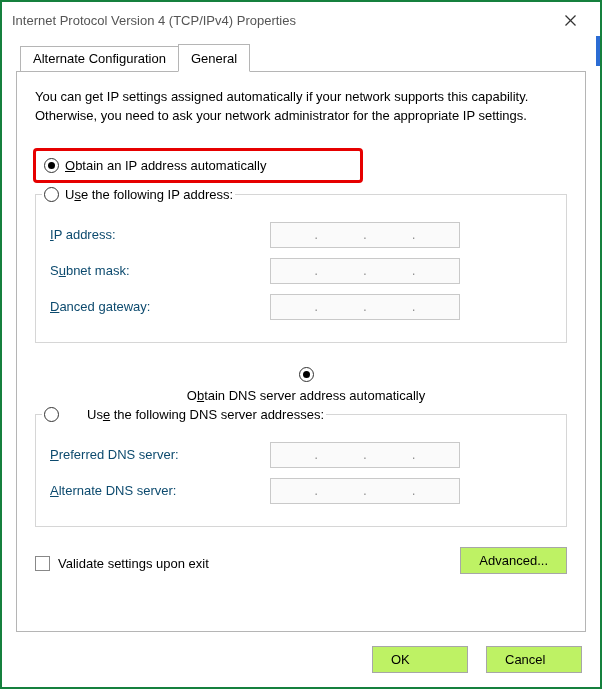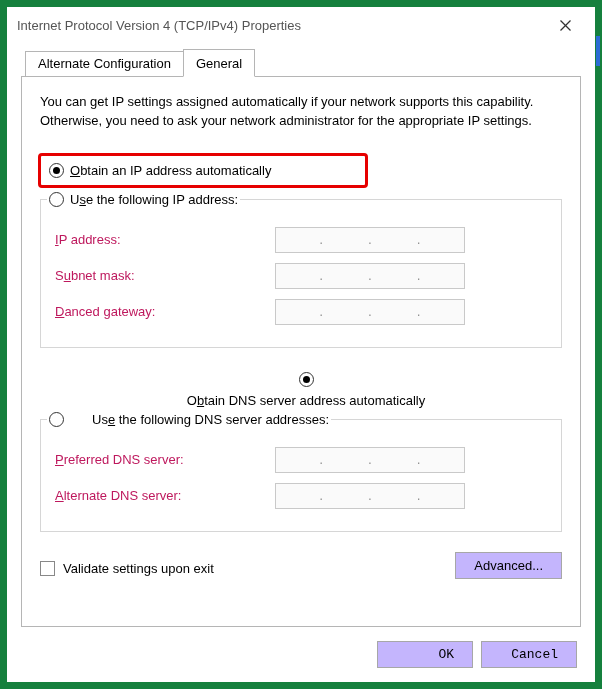--- a/index.html
+++ b/index.html
@@ -9,21 +9,21 @@
     font-size: 13px;
     background: #fff;
     color: #000;
     width: 602px;
     height: 689px;
     overflow: hidden;
   }
   .window {
     width: 602px;
     height: 689px;
-    border: 7px solid #15803d;
+    border: 2px solid #15803d;
     background: #fff;
     display: flex;
     flex-direction: column;
   }
   .titlebar {
     height: 36px;
     display: flex;
     align-items: center;
     padding: 0 10px;
     color: #555;
@@ -135,21 +135,21 @@
     padding: 0;
     margin-left: -8px;
   }
   .field-row {
     display: flex;
     align-items: center;
     margin: 10px 0;
   }
   .field-label {
     width: 220px;
-    color: #be185d;
+    color: #0c4a6e;
   }
   .field-label .ul { text-decoration: underline; }
   .ip-input {
     width: 190px;
     height: 26px;
     border: 1px solid #c9c9c9;
     background: #fafafa;
     display: flex;
     align-items: center;
     justify-content: space-evenly;
@@ -171,34 +171,33 @@
     cursor: pointer;
   }
   .bottom-row {
     display: flex;
     justify-content: space-between;
     align-items: center;
     margin-top: 8px;
   }
   .btn {
     border: 1px solid #a7a7a7;
-    background: #c4b5fd;
+    background: #bef264;
     padding: 5px 18px;
     font-size: 13px;
     font-family: inherit;
     cursor: pointer;
     min-width: 96px;
-    text-align: right;
+    text-align: left;
   }
   .dialog-buttons {
     display: flex;
     justify-content: flex-end;
-    gap: 8px;
+    gap: 18px;
     padding: 14px 4px 0 0;
-    font-family: Liberation Mono, monospace;
   }
 </style>
 </head>
 <body>
 
 <div class="window">
   <div class="titlebar">
     <span class="title">Internet Protocol Version 4 (TCP/IPv4) Properties</span>
     <div class="close">
       <svg viewBox="0 0 11 11">

